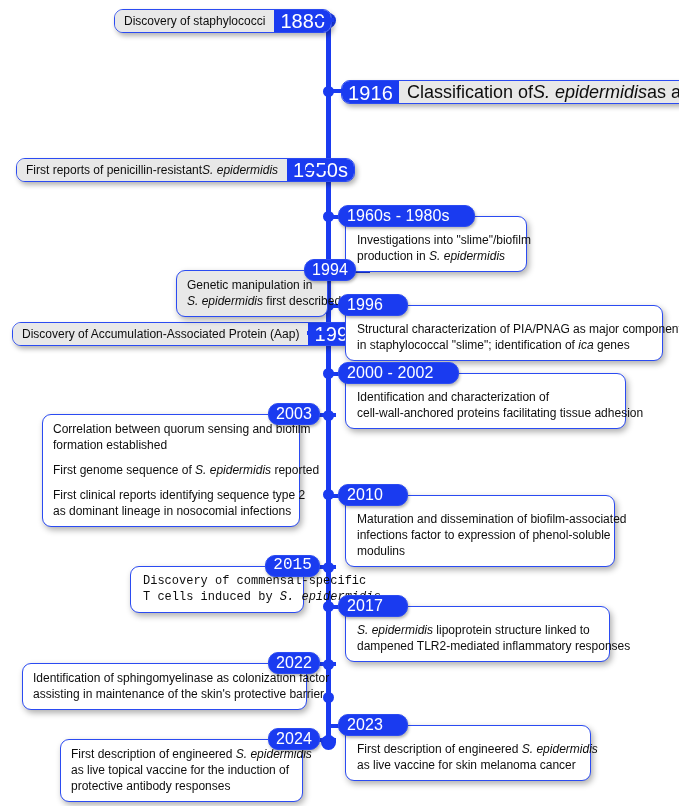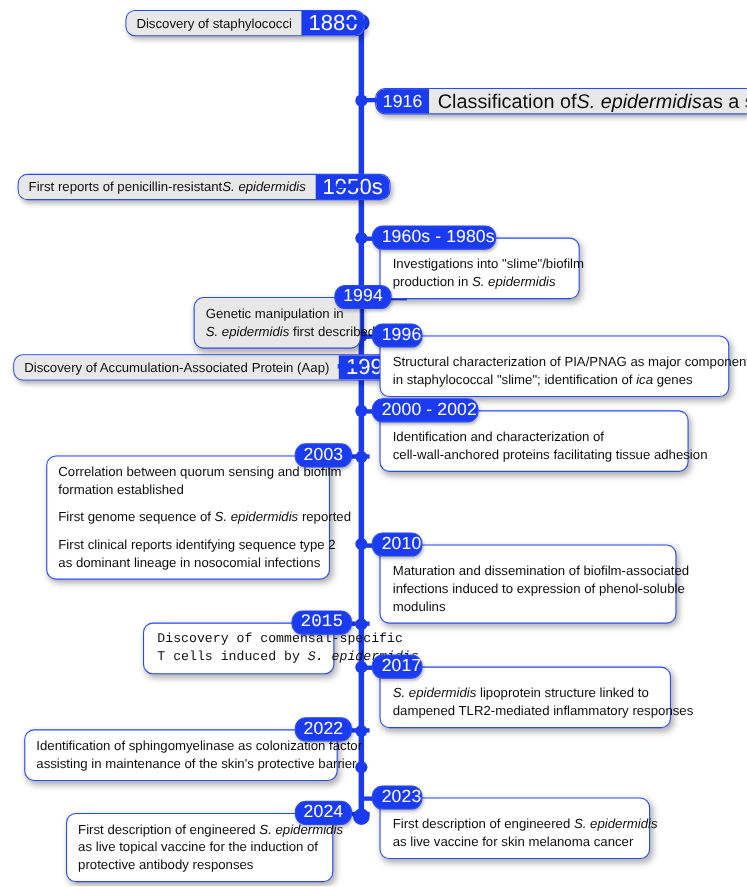--- a/index.html
+++ b/index.html
@@ -92,21 +92,21 @@
     border-radius: 9px;
     background: #e8e8e8;
     box-shadow: 2px 3px 5px rgba(0,0,0,0.30);
     overflow: hidden;
     height: 22px;
   }
   .ev-right-inline .badge {
     padding: 12px 6px;
     display: flex;
     align-items: center;
-    font-size: 16px;
+    font-size: 20px;
   }
   .ev-right-inline .txt {
     font-size: 18px;
     color: #0d0d0d;
     padding: 0 8px;
     display: flex;
     align-items: center;
     white-space: nowrap;
     background: #e8e8e8;
   }
@@ -138,21 +138,21 @@
   .ev-left-block .body.gray { background: #e8e8e8; }
   .ev-left-block .body.white { background: #ffffff; }
 
   
   .ev-right-block .badge {
     position: absolute;
     top: 0;
     left: 0;
     border: 1.6px solid #2b4bf2;
     border-radius: 10px;
-    padding: 1px 0 2px 8px;
+    padding: 1px 24px 2px 8px;
     font-size: 16px;
     line-height: 17px;
     z-index: 3;
     box-shadow: 1px 2px 3px rgba(0,0,0,0.28);
   }
   .ev-right-block .body {
     position: absolute;
     top: 11px;
     left: 7px;
     border: 1.6px solid #2b4bf2;
@@ -275,21 +275,21 @@
       <div class="line pad-top">First clinical reports identifying sequence type 2</div>
       <div class="line">as dominant lineage in nosocomial infections</div>
     </div>
   </div>
 
   <div class="event ev-right-block" style="left:338px; top:484px; width:277px; height:78px;">
     <div class="stub" style="left:-9px; top:10px; width:12px;"></div>
     <div class="badge">2010</div>
     <div class="body" style="width:270px;">
       <div class="line pad-top">Maturation and dissemination of biofilm-associated</div>
-      <div class="line">infections induced to expression of phenol-soluble</div>
+      <div class="line">infections factor to expression of phenol-soluble</div>
       <div class="line">modulins</div>
     </div>
   </div>
 
   <div class="event ev-left-block" style="left:130px; top:555px; width:190px; height:52px;font-family:Liberation Mono, monospace;">
     <div class="stub" style="left:188px; top:10px; width:18px;"></div>
     <div class="badge">2015</div>
     <div class="body white" style="width:174px;padding-left:12px;">
       <div class="line">Discovery of commensal-specific</div>
       <div class="line">T cells induced by <em>S. epidermidis</em></div>

